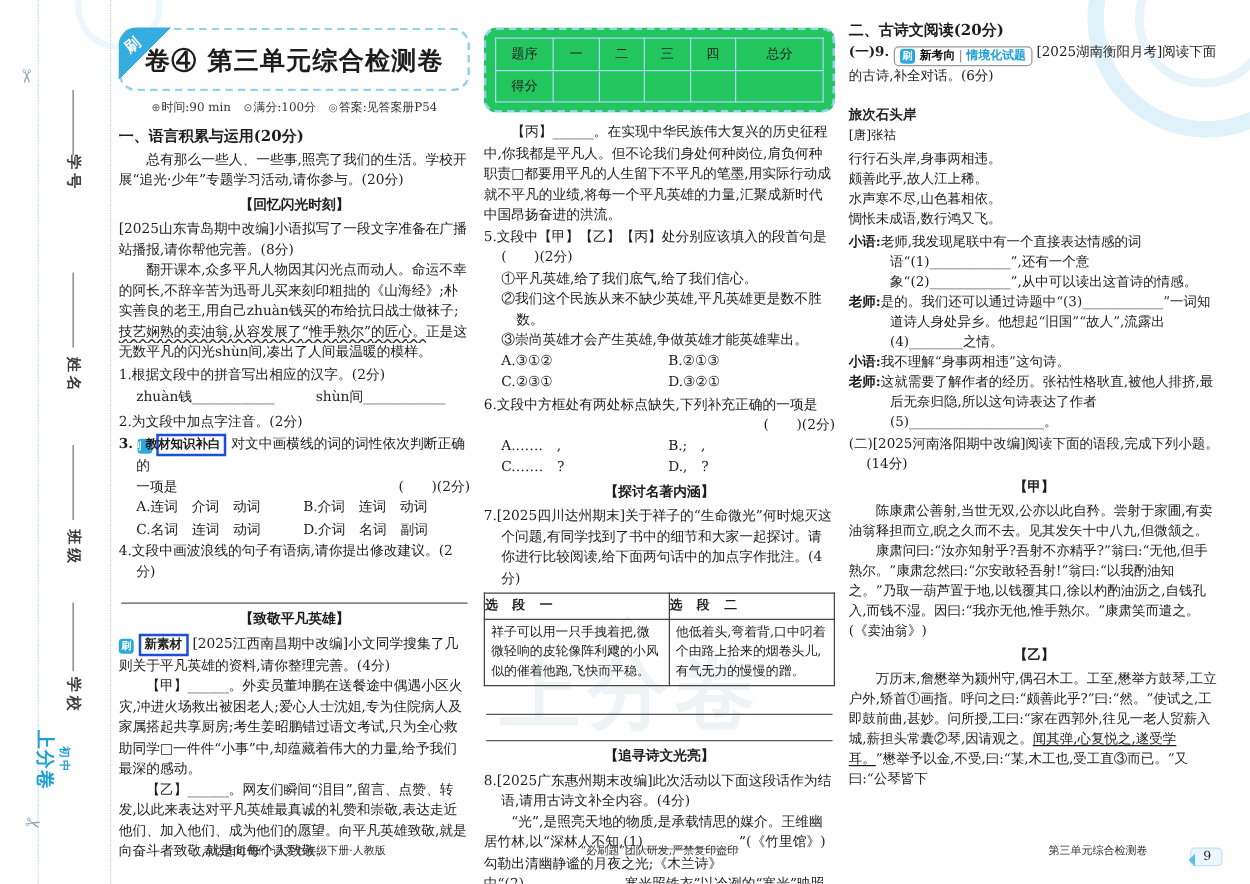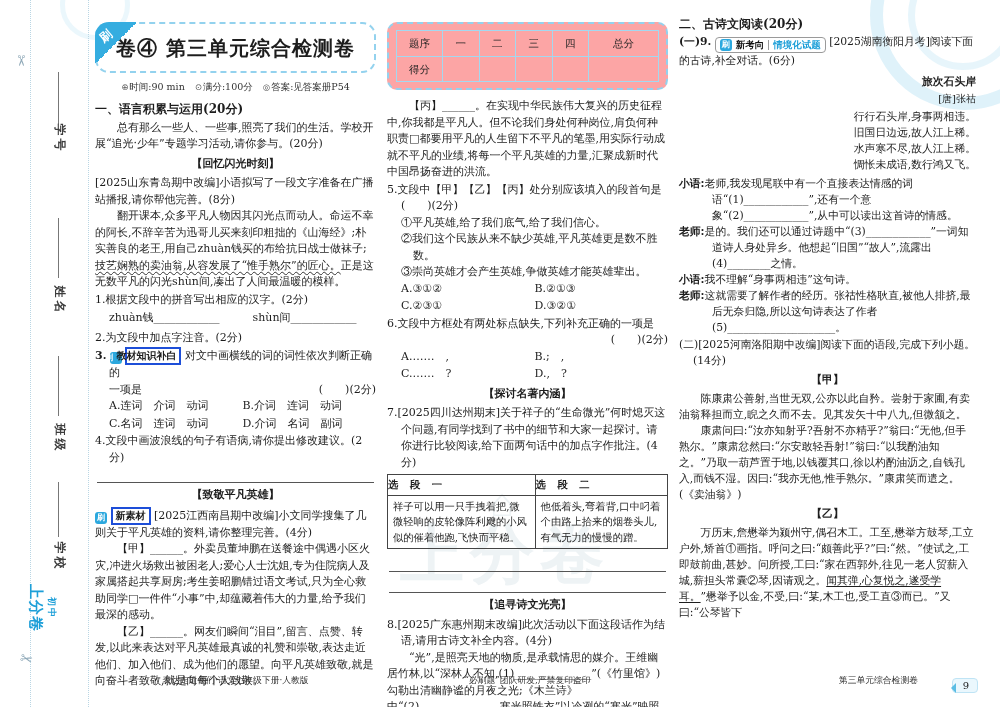--- a/index.html
+++ b/index.html
@@ -45,21 +45,21 @@
     background: linear-gradient(135deg, #35ade0 0%, #35ade0 50%, transparent 50%); }
   .ribbon span { position: absolute; left: 5px; top: 6px; color: #fff; font-weight: bold;
     font-size: 12px; transform: rotate(-40deg); font-family: "Liberation Sans", sans-serif; }
   .title { font-size: 20px; font-weight: bold; letter-spacing: 1px; }
 
   .meta { text-align: center; font-size: 9.5px; color: #333; margin: 2px 0 6px; }
   .meta .mi { font-family: "DejaVu Sans", sans-serif; color: #555; font-size: 8.5px; margin-right: 1px; }
   .meta .meta-item { margin: 0 5px; }
 
   
-  .score-card { border: 2px dashed #93d2ee; border-radius: 10px; padding: 6px 7px; margin: 10px 0 8px; background: #fca5a5; }
+  .score-card { border: 2px dashed #93d2ee; border-radius: 10px; padding: 6px 7px; margin: 10px 0 8px; background: #22c55e; }
   .score-card table { width: 100%; border-collapse: collapse; }
   .score-card td { border: 1px solid #a3d8f0; text-align: center; font-size: 10.5px;
     padding: 4px 0; height: 24px; color: #222; }
   .score-card td.lbl { width: 46px; }
 
   .sec-title { font-weight: bold; font-size: 12px; margin: 4px 0 2px; }
   .h-center { text-align: center; font-weight: bold; margin: 3px 0; }
   p.indent { text-indent: 2em; }
   .p0 { }
   .hang { padding-left: 14px; text-indent: -14px; margin-top: 1px; }
@@ -84,21 +84,21 @@
   .pill b { color: #111; }
   .pill .pill-div { width: 1px; height: 10px; background: #999; display: inline-block; }
   .pill .blue { color: #1d9fd8; font-weight: bold; }
 
   
   .cmp-table { width: 100%; border-collapse: collapse; margin: 3px 0 6px; }
   .cmp-table td { border: 1px solid #444; font-size: 10.3px; padding: 3px 5px; line-height: 15.5px; vertical-align: top; }
   .cmp-table .th { text-align: left; font-weight: bold; letter-spacing: 4px; padding: 2px 0; }
 
   
-  .poem { text-align: right; margin: 5px 0 3px; }
+  .poem { text-align: left; margin: 15px 0 3px; }
   .poem .pt { font-weight: bold; }
   .poem .pa { font-size: 10px; margin: 1px 0 2px; }
   .poem-line { }
 
   .src-right { text-align: left; padding-right: 6px; }
 
   
   .watermark { position: absolute; left: 400px; top: 480px; font-size: 64px; font-weight: bold;
     color: rgba(150,178,192,0.16); letter-spacing: 6px; font-family: "Liberation Sans", sans-serif;
     pointer-events: none; }
@@ -276,22 +276,22 @@
           <span class="pill-div"></span>
           <span class="blue">情境化试题</span>
         </span>
         <span>[2025湖南衡阳月考]阅读下面的古诗,补全对话。(6分)</span>
       </div>
 
       <div class="poem">
         <div class="pt">旅次石头岸</div>
         <div class="pa">[唐]张祜</div>
         <div class="poem-line">行行石头岸,身事两相违。</div>
-        <div class="poem-line">旧国日边远,故人江上稀。</div>
-        <div class="poem-line">水声寒不尽,故人江上稀。</div>
+        <div class="poem-line">颇善此乎,故人江上稀。</div>
+        <div class="poem-line">水声寒不尽,山色暮相依。</div>
         <div class="poem-line">惆怅未成语,数行鸿又飞。</div>
       </div>
 
       <div class="hang3"><b>小语:</b><span>老师,我发现尾联中有一个直接表达情感的词语“(1)____________”,还有一个意象“(2)____________”,从中可以读出这首诗的情感。</span></div>
       <div class="hang3"><b>老师:</b><span>是的。我们还可以通过诗题中“(3)____________”一词知道诗人身处异乡。他想起“旧国”“故人”,流露出(4)________之情。</span></div>
       <div class="hang3"><b>小语:</b><span>我不理解“身事两相违”这句诗。</span></div>
       <div class="hang3"><b>老师:</b><span>这就需要了解作者的经历。张祜性格耿直,被他人排挤,最后无奈归隐,所以这句诗表达了作者(5)____________________。</span></div>
 
       <div class="hang">(二)[2025河南洛阳期中改编]阅读下面的语段,完成下列小题。(14分)</div>
       <div class="h-center">【甲】</div>

